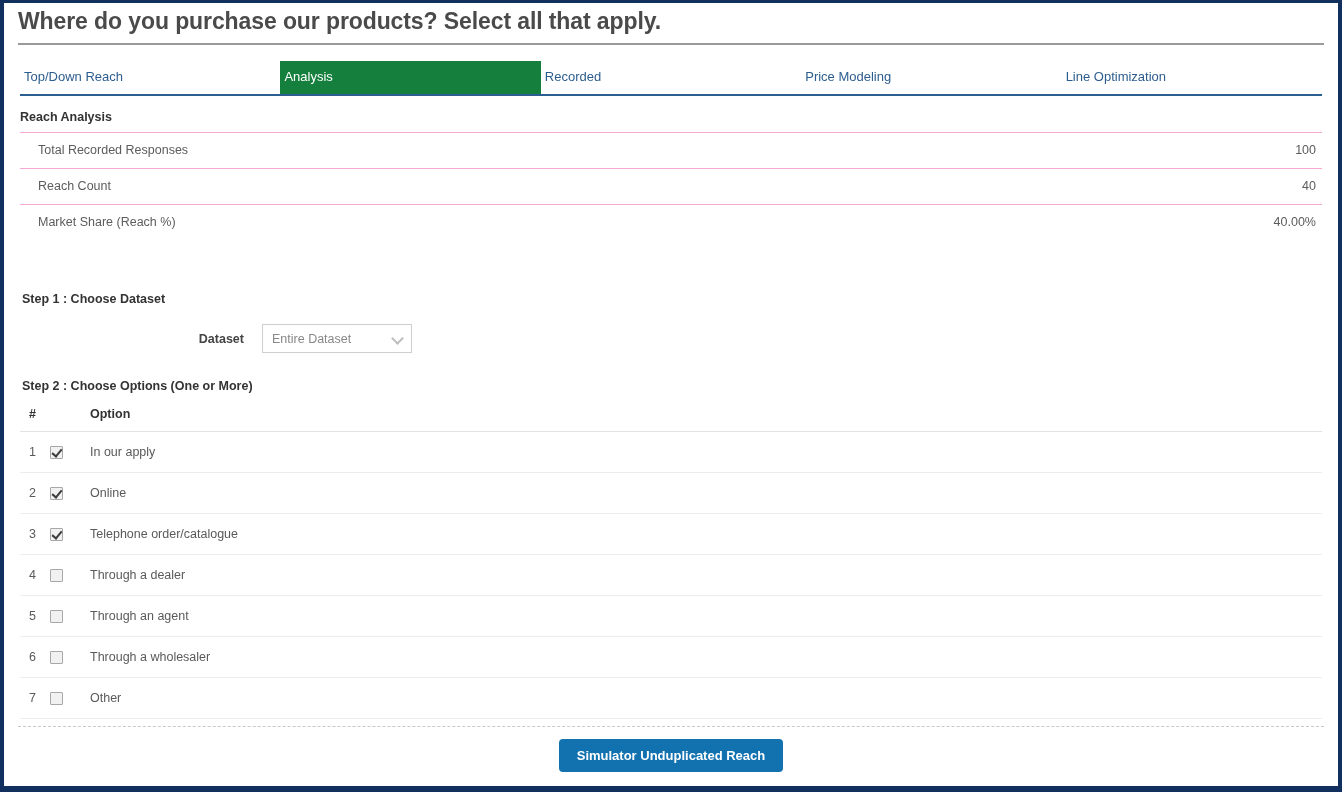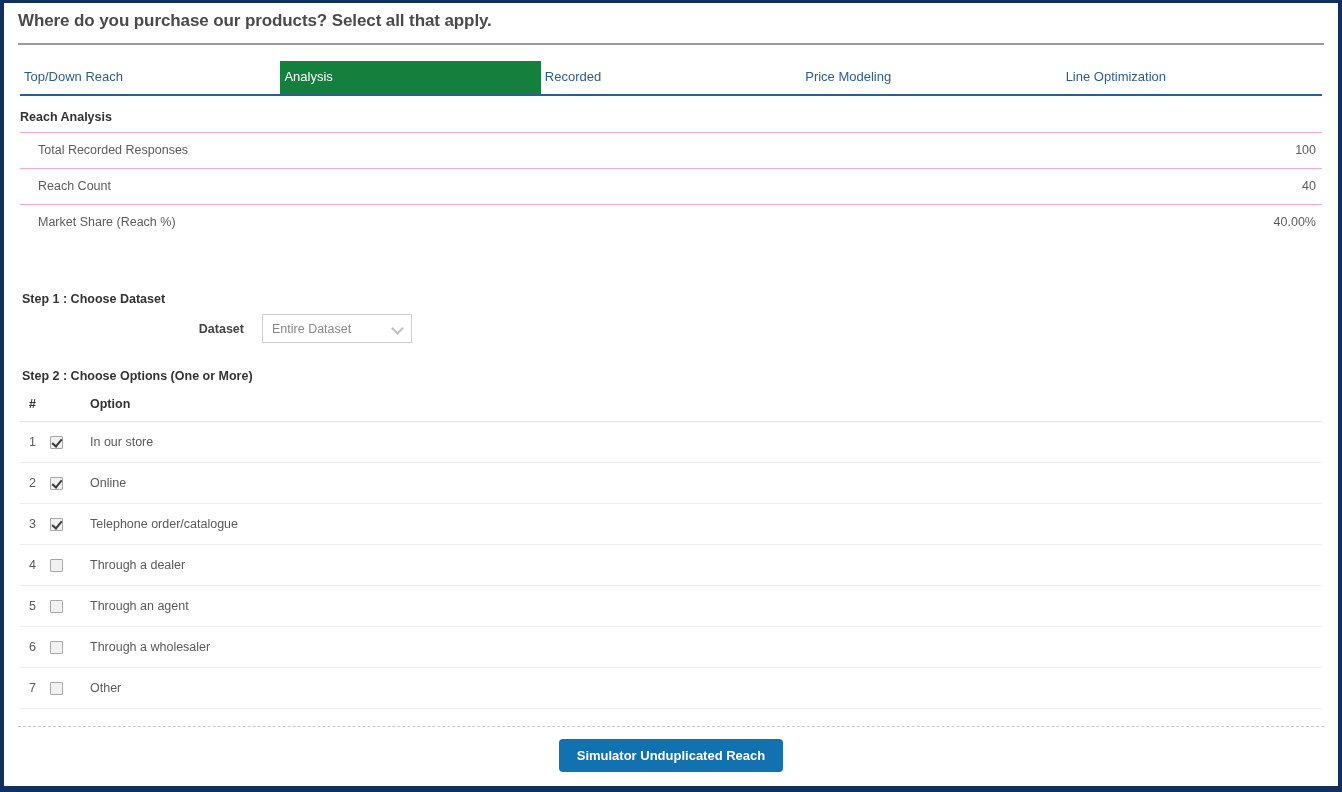--- a/index.html
+++ b/index.html
@@ -29,21 +29,21 @@
     flex-direction: column;
   }
 
   
   .page-header {
     padding: 6px 14px 0 14px;
     height: 34px;
     flex: 0 0 auto;
   }
   .page-title {
-    font-size: 17px;
+    font-size: 23px;
     font-weight: bold;
     color: #4a4a4a;
     letter-spacing: -0.1px;
     line-height: 24px;
     white-space: nowrap;
   }
   .header-rule {
     margin: 6px 14px 0 14px;
     border-top: 2px solid #9a9a9a;
   }
@@ -101,21 +101,21 @@
   .step-gap { height: 52px; }
   .step-label {
     font-size: 12.5px;
     font-weight: bold;
     color: #333333;
     padding-left: 18px;
   }
   .dataset-row {
     display: flex;
     align-items: center;
-    margin-top: 8px;
+    margin-top: 18px;
     padding-left: 18px;
   }
   .dataset-label {
     font-size: 12.5px;
     font-weight: bold;
     color: #444444;
     width: 240px;
     text-align: right;
     padding-right: 18px;
   }
@@ -289,21 +289,21 @@
       <tr>
         <th class="col-num">#</th>
         <th class="col-check"></th>
         <th class="col-opt">Option</th>
       </tr>
     </thead>
     <tbody id="options-body">
         <tr>
           <td class="col-num">1</td>
           <td class="col-check"><input type="checkbox" class="cb" checked="" style=""></td>
-          <td class="col-opt">In our store</td>
+          <td class="col-opt">In our apply</td>
         </tr>
         <tr>
           <td class="col-num">2</td>
           <td class="col-check"><input type="checkbox" class="cb" checked="" style=""></td>
           <td class="col-opt">Online</td>
         </tr>
         <tr>
           <td class="col-num">3</td>
           <td class="col-check"><input type="checkbox" class="cb" checked="" style=""></td>
           <td class="col-opt">Telephone order/catalogue</td>

